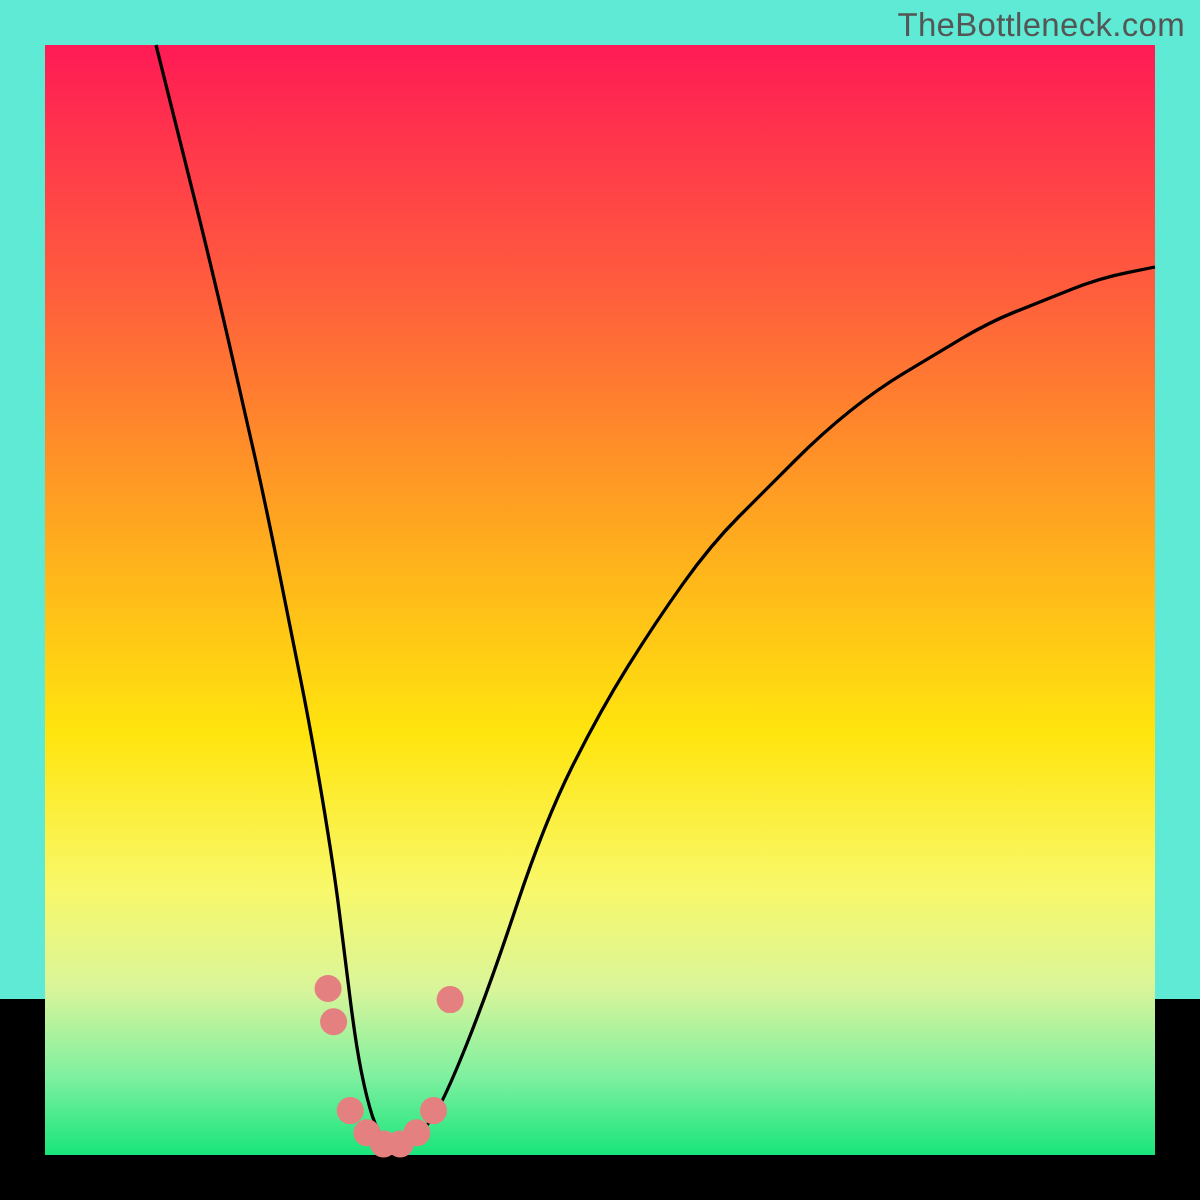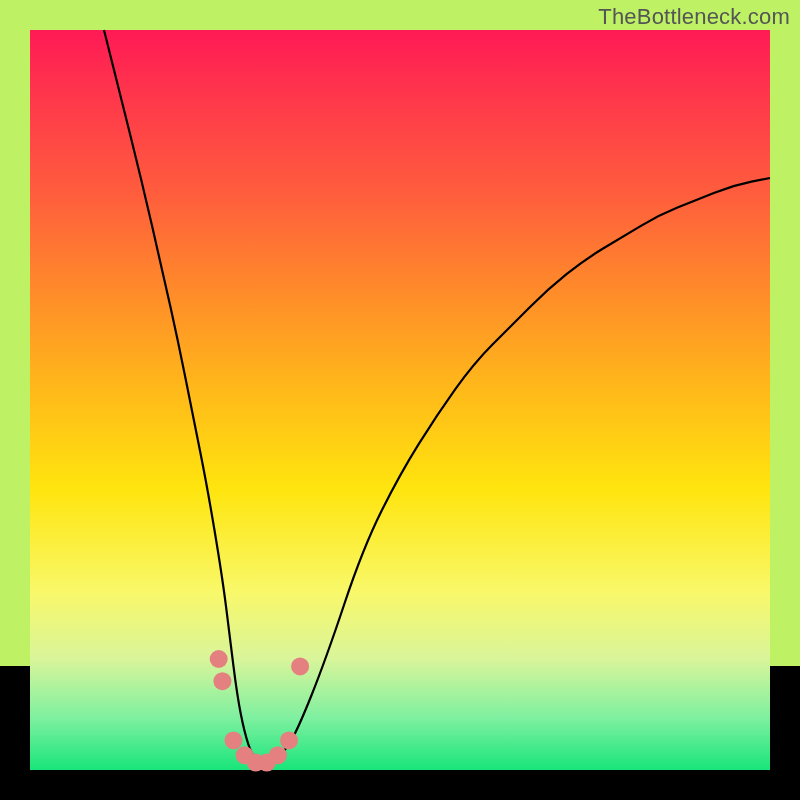--- a/index.html
+++ b/index.html
@@ -10,21 +10,21 @@
     background: #000;
     overflow: hidden;
     font-family: Arial, Helvetica, sans-serif;
   }
   .frame {
     position: absolute;
     left: 0;
     top: 0;
     width: 800px;
     height: 666px;
-    background: #bef264;
+    background: #5eead4;
   }
   .plot-area {
     position: absolute;
     left: 30px;
     top: 30px;
     width: 740px;
     height: 740px;
     background: linear-gradient(to bottom,
       #ff1a55 0%,
       #ff3a4a 10%,

